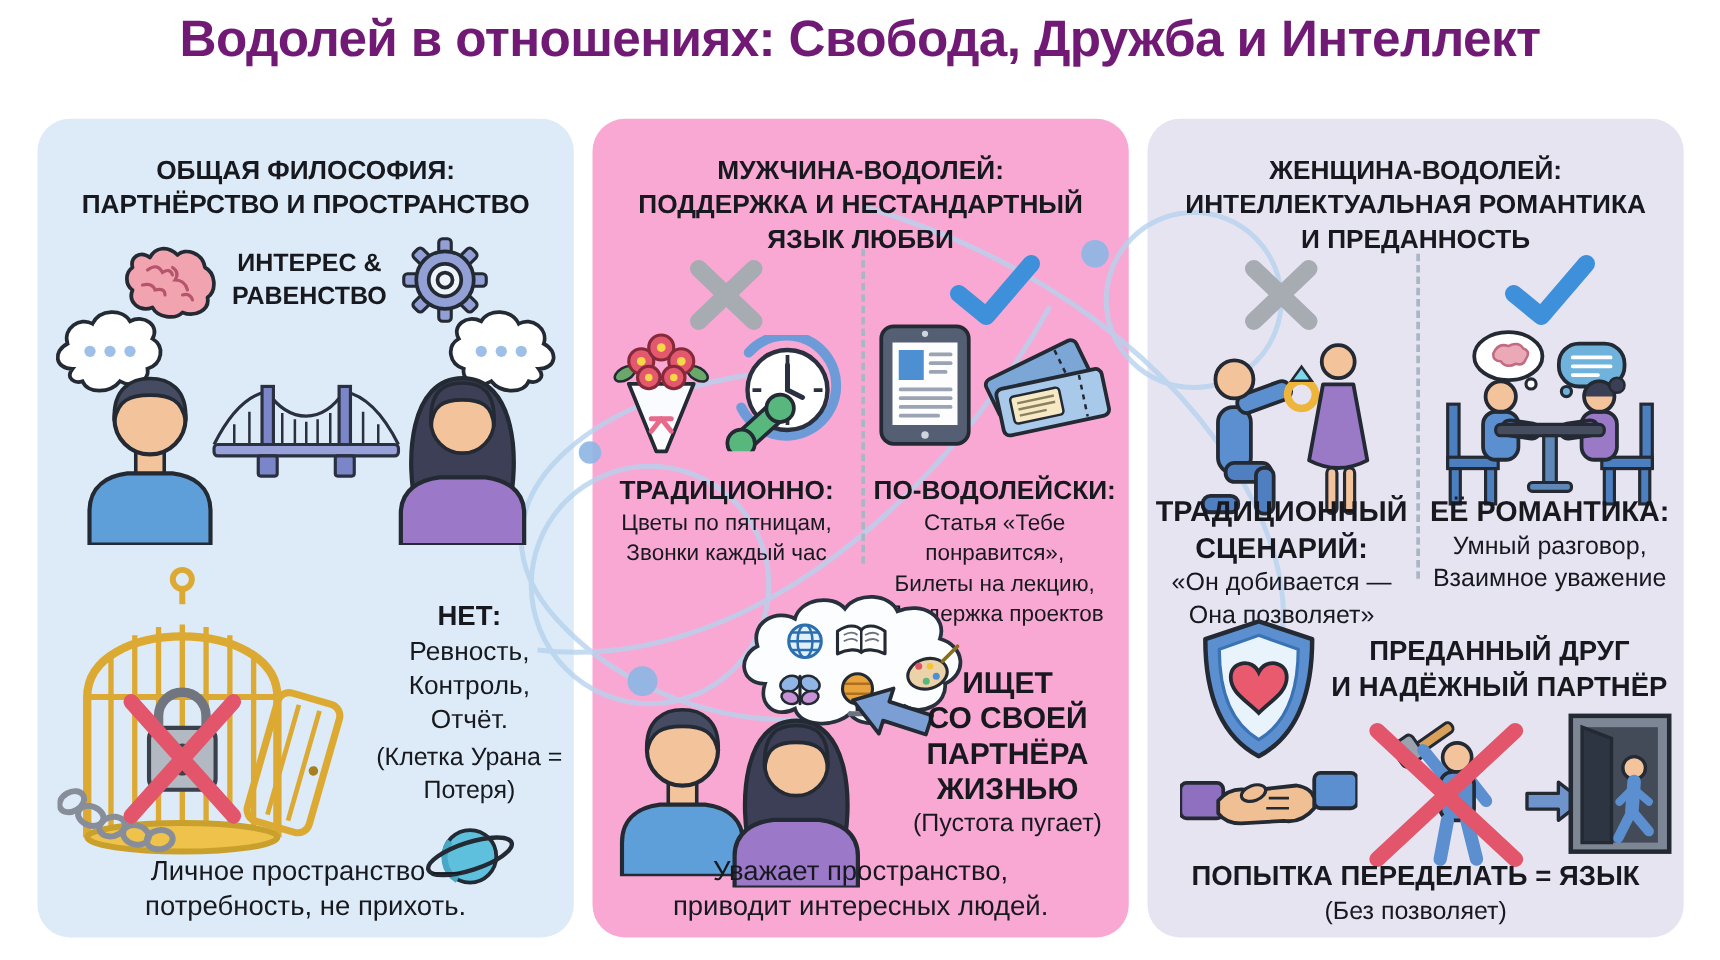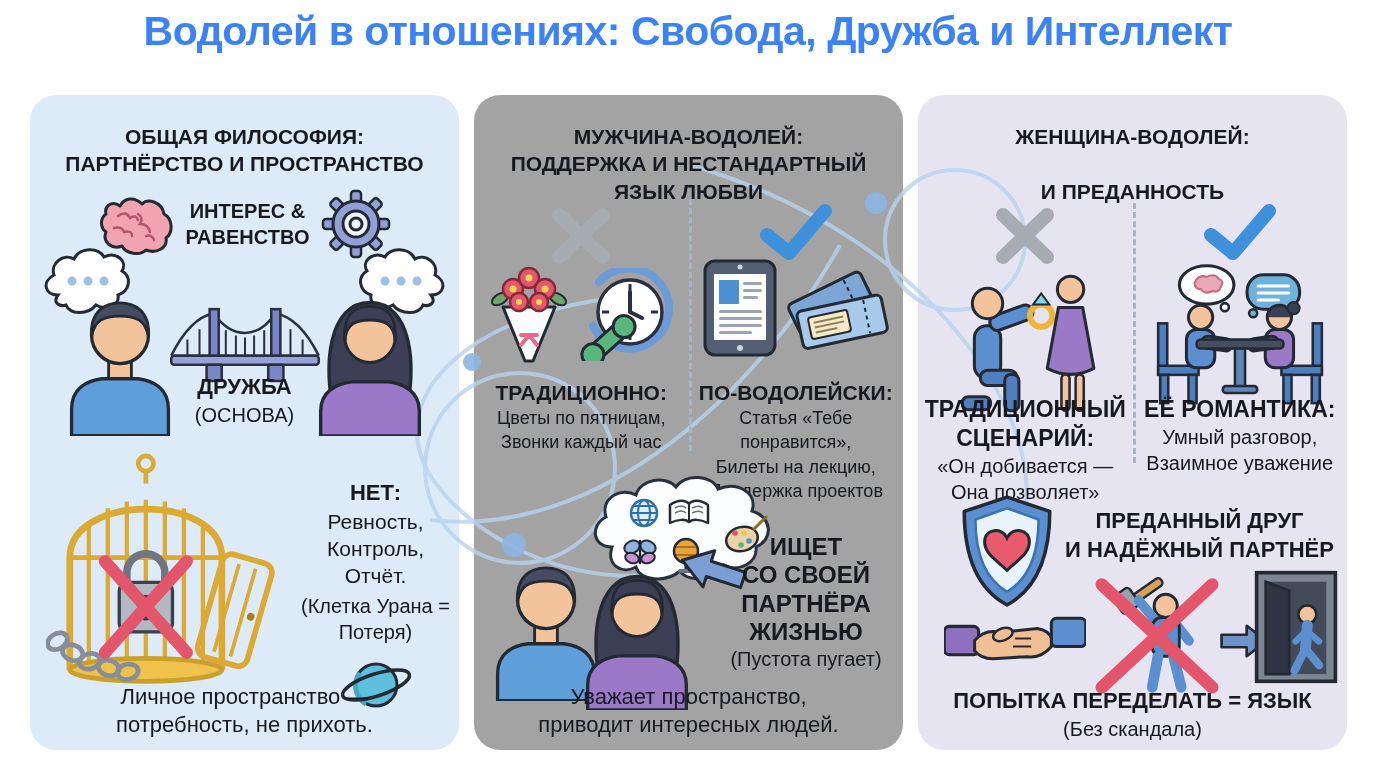--- a/index.html
+++ b/index.html
@@ -3,26 +3,26 @@
 <meta charset="utf-8">
 <style>
   html,body{margin:0;padding:0}
   body{
     width:1376px;height:768px;position:relative;overflow:hidden;
     background:#ffffff;color:#17191f;
     font-family:"Liberation Sans","DejaVu Sans",sans-serif;
   }
   #title{
     position:absolute;top:8px;left:0;width:100%;margin:0;text-align:center;
-    font-size:41px;font-weight:700;color:#3b82f6;letter-spacing:-0.5px;z-index:2;
+    font-size:41px;font-weight:700;color:#701a75;letter-spacing:-0.5px;z-index:2;
   }
   #panels{position:absolute;top:95px;left:30px;width:1317px;height:655px;display:flex;gap:15px}
   .panel{flex:1;border-radius:26px;position:relative}
   #p1{background:#dcebf7}
-  #p2{background:#a3a3a3}
+  #p2{background:#f9a8d4}
   #p3{background:#e7e4f2}
   .panel h2{
     position:absolute;top:16px;left:6px;right:6px;margin:12px;text-align:center;
     font-size:21px;line-height:1.3;font-weight:700;z-index:2;
   }
   .g{position:absolute;z-index:2}
   .ctr{text-align:center}
   .b{font-weight:700}
   .t17{font-size:18px;line-height:1.34}
   .t18{font-size:18px;line-height:1.34}
@@ -133,24 +133,20 @@
       </svg>
     </div>
     <div class="g" style="top:194px;right:30px">
       <svg width="118" height="147" viewBox="0 0 122 152">
         <path d="M24,128 C12,80 18,14 61,14 C104,14 110,80 98,128 Z" fill="#3c3f55" stroke="#242a33" stroke-width="3.5"></path>
         <path d="M10,152 L10,126 C10,106 26,98 42,96 L80,96 C96,98 112,106 112,126 L112,152 Z" fill="#9b79c8" stroke="#242a33" stroke-width="3.5" stroke-linejoin="round"></path>
         <circle cx="61" cy="50" r="26" fill="#f3c39c" stroke="#242a33" stroke-width="3"></circle>
         <path d="M35,54 C33,24 46,18 61,18 C76,18 89,24 87,54 C86,36 76,32 61,32 C46,32 36,36 35,54 Z" fill="#3c3f55" stroke="#242a33" stroke-width="3"></path>
       </svg>
     </div>
-    <div class="g ctr" style="top:278px;left:50%;transform:translateX(-50%)">
-      <div class="b t22">ДРУЖБА</div>
-      <div class="t20">(ОСНОВА)</div>
-    </div>
 
     <div class="g" style="top:356px;left:16px">
       <svg width="252" height="238" viewBox="0 0 265 250">
         <circle cx="105" cy="13" r="8" fill="none" stroke="#dcaa33" stroke-width="5"></circle>
         <path d="M105,21 L105,34" stroke="#dcaa33" stroke-width="5"></path>
         <g transform="translate(188,106) rotate(16)">
           <rect x="0" y="0" width="54" height="112" rx="10" fill="none" stroke="#dcaa33" stroke-width="6"></rect>
           <path d="M18,8 L18,104 M36,8 L36,104" stroke="#dcaa33" stroke-width="4"></path>
           <circle cx="45" cy="58" r="4" fill="#a87f1f"></circle>
         </g>
@@ -359,21 +355,21 @@
 
     <div class="g ctr t22" style="bottom:10px;left:0;right:0">
       <div>Уважает пространство,</div>
       <div>приводит интересных людей.</div>
     </div>
   </section>
 
   <section class="panel" id="p3">
     <h2>
       <span>ЖЕНЩИНА-ВОДОЛЕЙ:</span><br>
-      <br>
+      <span>ИНТЕЛЛЕКТУАЛЬНАЯ РОМАНТИКА</span><br>
       <span>И ПРЕДАННОСТЬ</span>
     </h2>
 
     <div class="divider" style="top:108px;height:260px"></div>
 
     <div class="g halfL row" style="top:112px">
       <svg width="64" height="58" viewBox="0 0 64 58">
           <path d="M10,8 L54,50 M54,8 L10,50" stroke="#a7abb2" stroke-width="14" stroke-linecap="round"></path>
         </svg>
     </div>
@@ -490,21 +486,21 @@
         <polygon points="14,14 40,24 40,116 14,116" fill="#2e3542" stroke="#242a33" stroke-width="3"></polygon>
         <circle cx="60" cy="50" r="10" fill="#f3c39c" stroke="#242a33" stroke-width="3"></circle>
         <path d="M60,62 L58,88" stroke="#5b8fd0" stroke-width="12" stroke-linecap="round"></path>
         <path d="M59,68 L73,80 M59,68 L47,80" stroke="#5b8fd0" stroke-width="7" stroke-linecap="round"></path>
         <path d="M58,88 L46,112 M58,88 L73,106" stroke="#5b8fd0" stroke-width="9" stroke-linecap="round"></path>
       </svg>
     </div>
 
     <div class="g ctr" style="bottom:8px;left:0;right:0">
       <div class="b t22">ПОПЫТКА ПЕРЕДЕЛАТЬ = ЯЗЫК</div>
-      <div class="t20">(Без скандала)</div>
+      <div class="t20">(Без позволяет)</div>
     </div>
   </section>
 </div>
 
 <svg class="orbits" width="1376" height="768" viewBox="0 0 1376 768">
   <g fill="none" stroke="#b6d3ee" stroke-width="4" opacity="0.8">
     <path d="M655,295 C480,300 360,400 445,495 C530,590 700,605 755,520"></path>
     <path d="M840,245 C760,390 600,540 430,520"></path>
     <path d="M690,165 C810,200 920,270 985,370 C1035,450 1040,520 1000,565"></path>
     <circle cx="955" cy="240" r="70"></circle>

